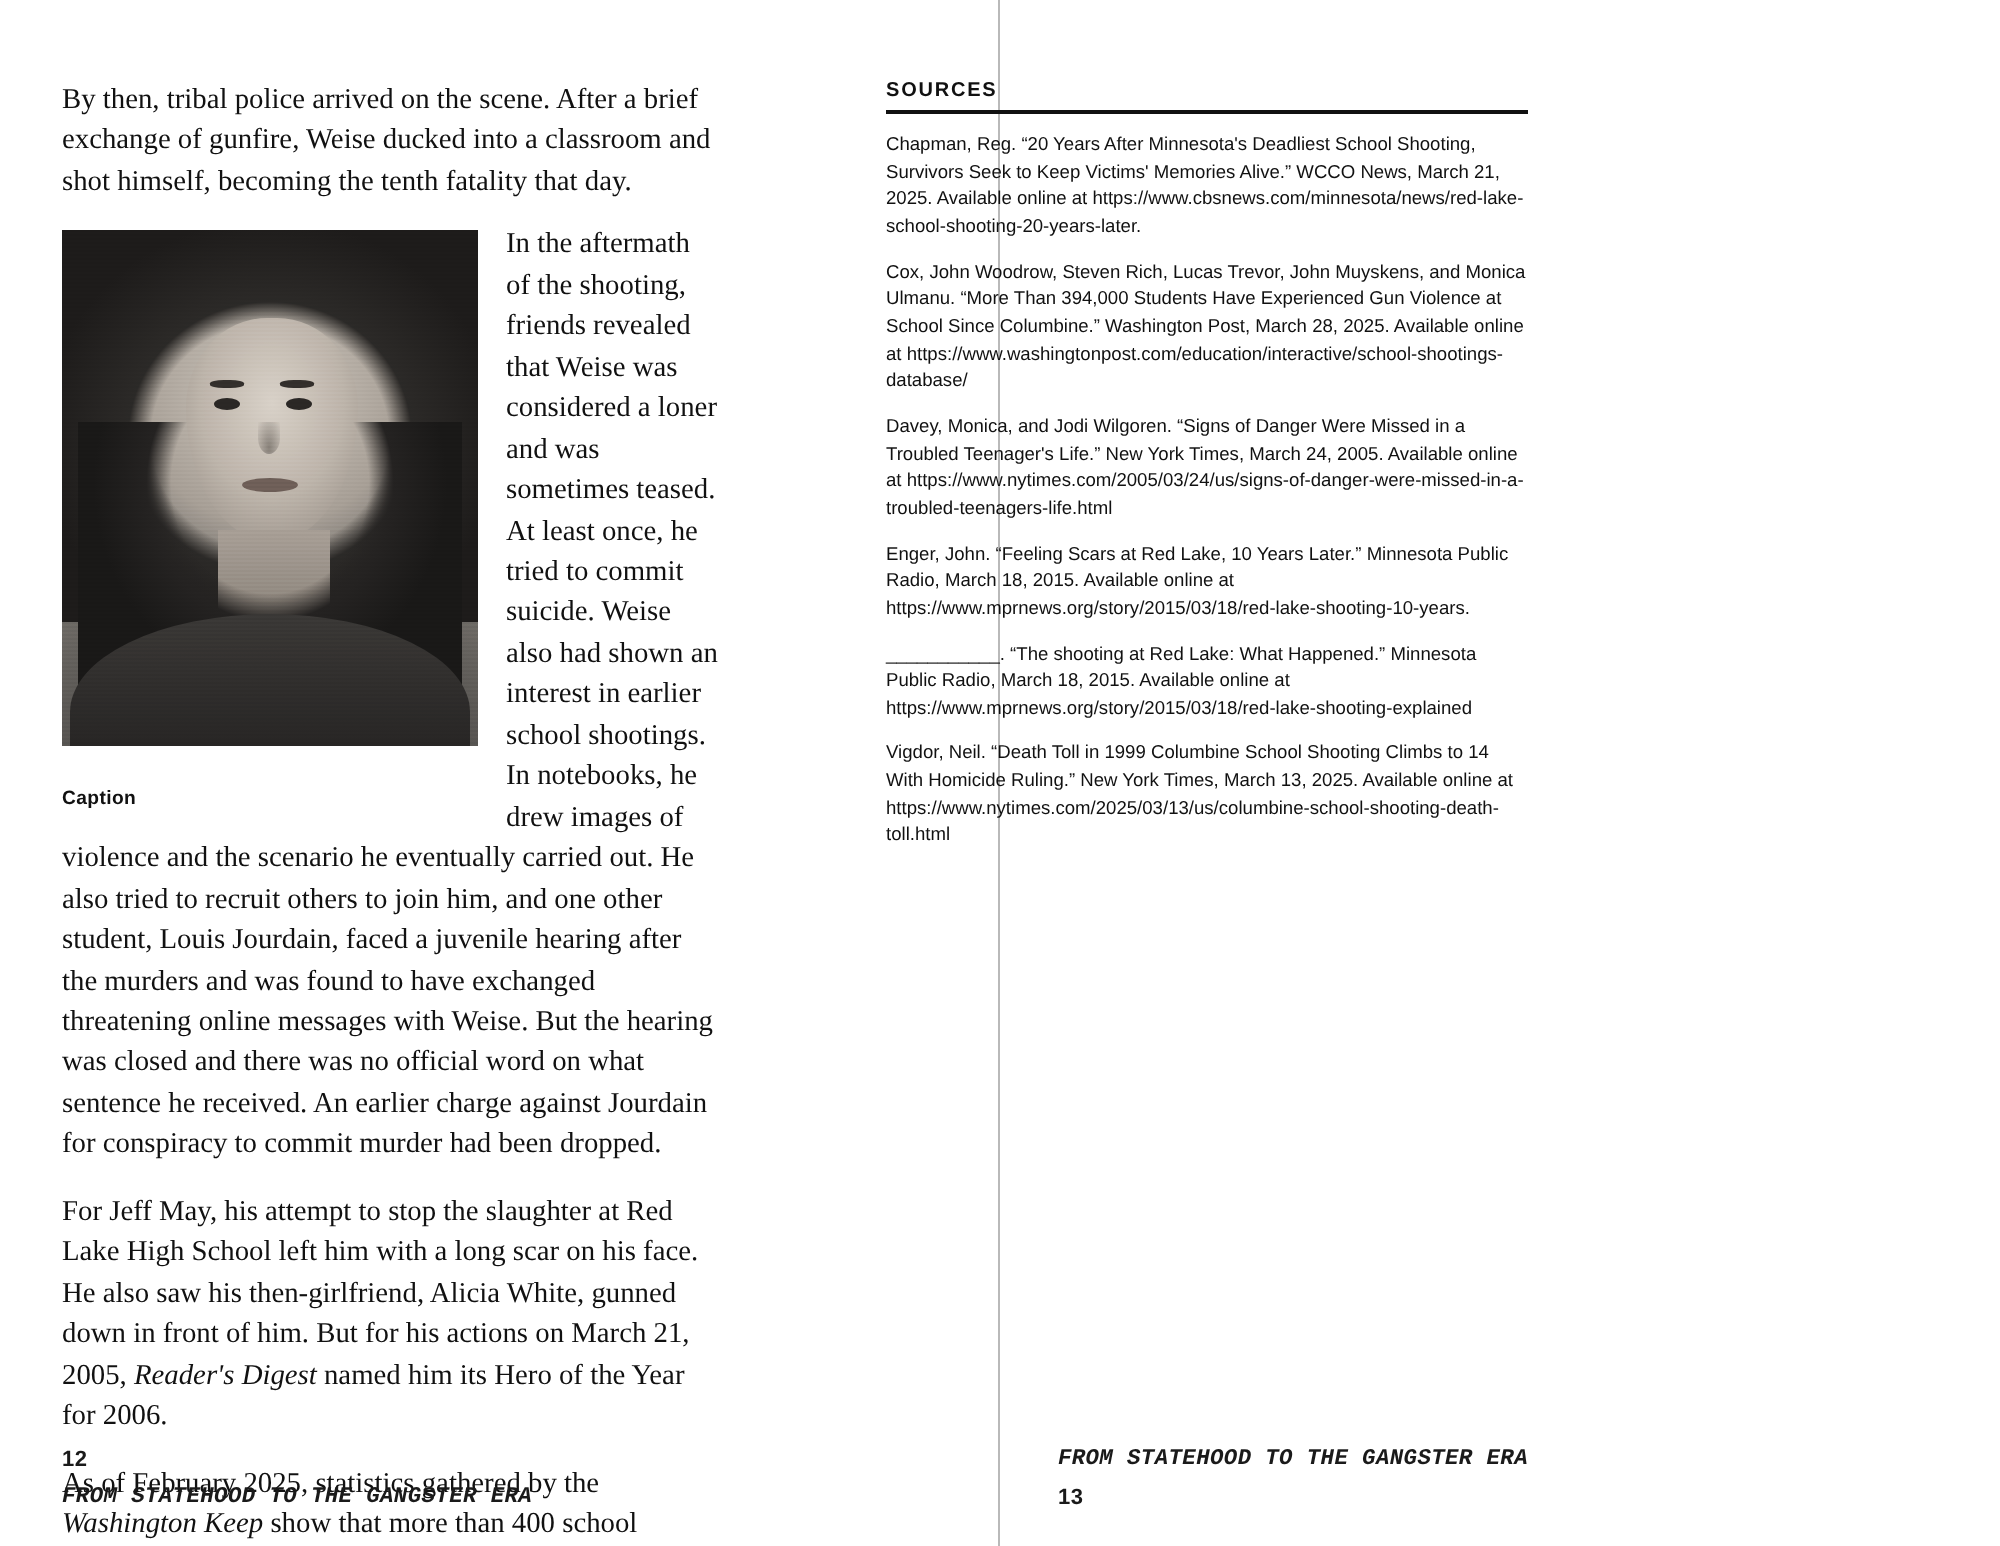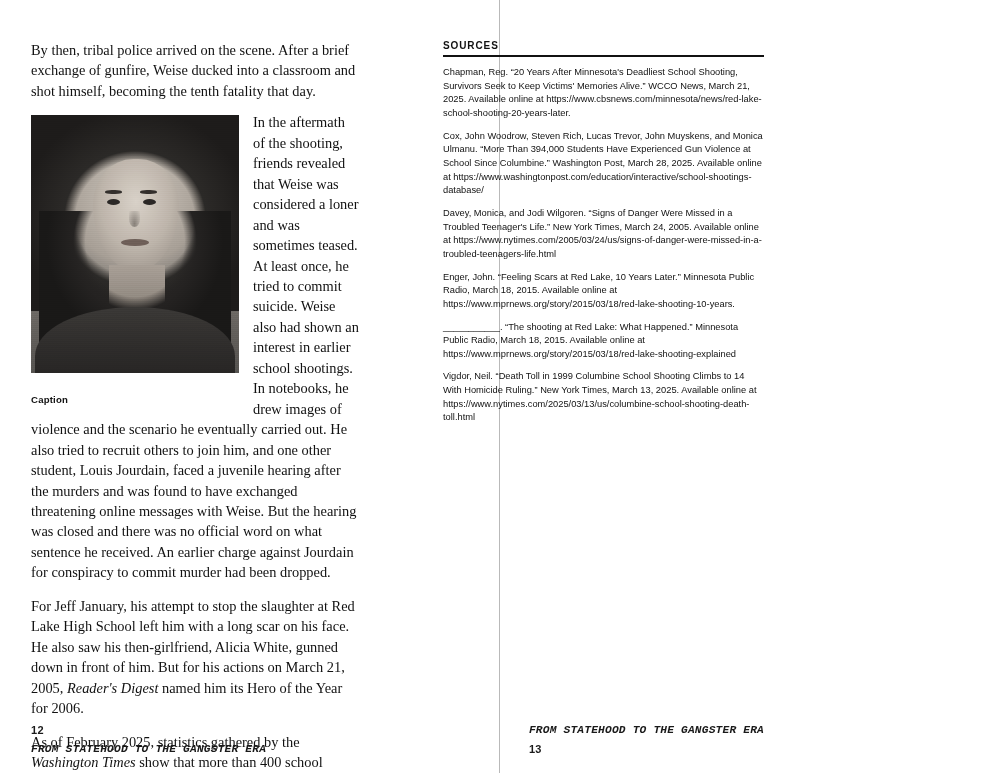--- a/index.html
+++ b/index.html
@@ -265,25 +265,25 @@
           <div class="hair2"></div>
           <div class="shoulders"></div>
           <div class="grain"></div>
         </div>
         <div class="caption">Caption</div>
       </div>
 
       <p>In the aftermath of the shooting, friends revealed that Weise was considered a loner and was sometimes teased. At least once, he tried to commit suicide. Weise also had shown an interest in earlier school shootings. In notebooks, he drew images of violence and the scenario he eventually carried out. He also tried to recruit others to join him, and one other student, Louis Jourdain, faced a juvenile hearing after the murders and was found to have exchanged threatening online messages with Weise. But the hearing was closed and there was no official word on what sentence he received. An earlier charge against Jourdain for conspiracy to commit murder had been dropped.</p>
 
       <p>
-        <span>For Jeff January, his attempt to stop the slaughter at Red Lake High School left him with a long scar on his face. He also saw his then-girlfriend, Alicia White, gunned down in front of him. But for his actions on March 21, 2005, </span><span class="ital">Reader's Digest</span><span> named him its Hero of the Year for 2006.</span>
+        <span>For Jeff May, his attempt to stop the slaughter at Red Lake High School left him with a long scar on his face. He also saw his then-girlfriend, Alicia White, gunned down in front of him. But for his actions on March 21, 2005, </span><span class="ital">Reader's Digest</span><span> named him its Hero of the Year for 2006.</span>
       </p>
 
       <p>
-        <span>As of February 2025, statistics gathered by the </span><span class="ital">Washington Times</span><span> show that more than 400 school shooting happened after Columbine. As of that date, the Red Lake shooting remained the deadliest in Minnesota history. Two of the survivors of the shooting were raising money to erect a memorial for the victims killed 20 years before.</span>
+        <span>As of February 2025, statistics gathered by the </span><span class="ital">Washington Keep</span><span> show that more than 400 school shooting happened after Columbine. As of that date, the Red Lake shooting remained the deadliest in Minnesota history. Two of the survivors of the shooting were raising money to erect a memorial for the victims killed 20 years before.</span>
       </p>
 
     </div>
 
     <div class="footer footer-left">
       <span class="folio">12</span>
       <span class="run-head">From Statehood to the Gangster Era</span>
     </div>
   </div>
 

